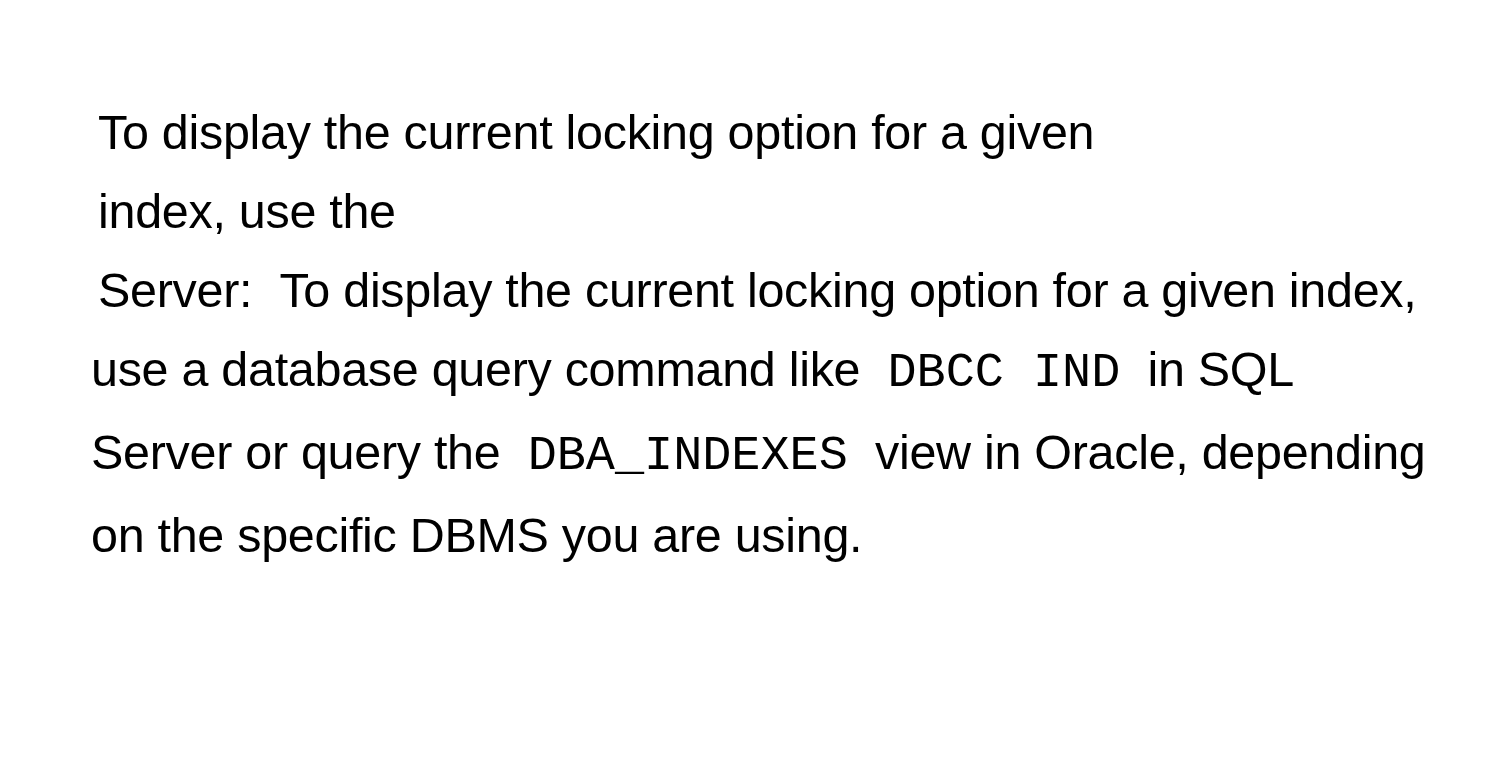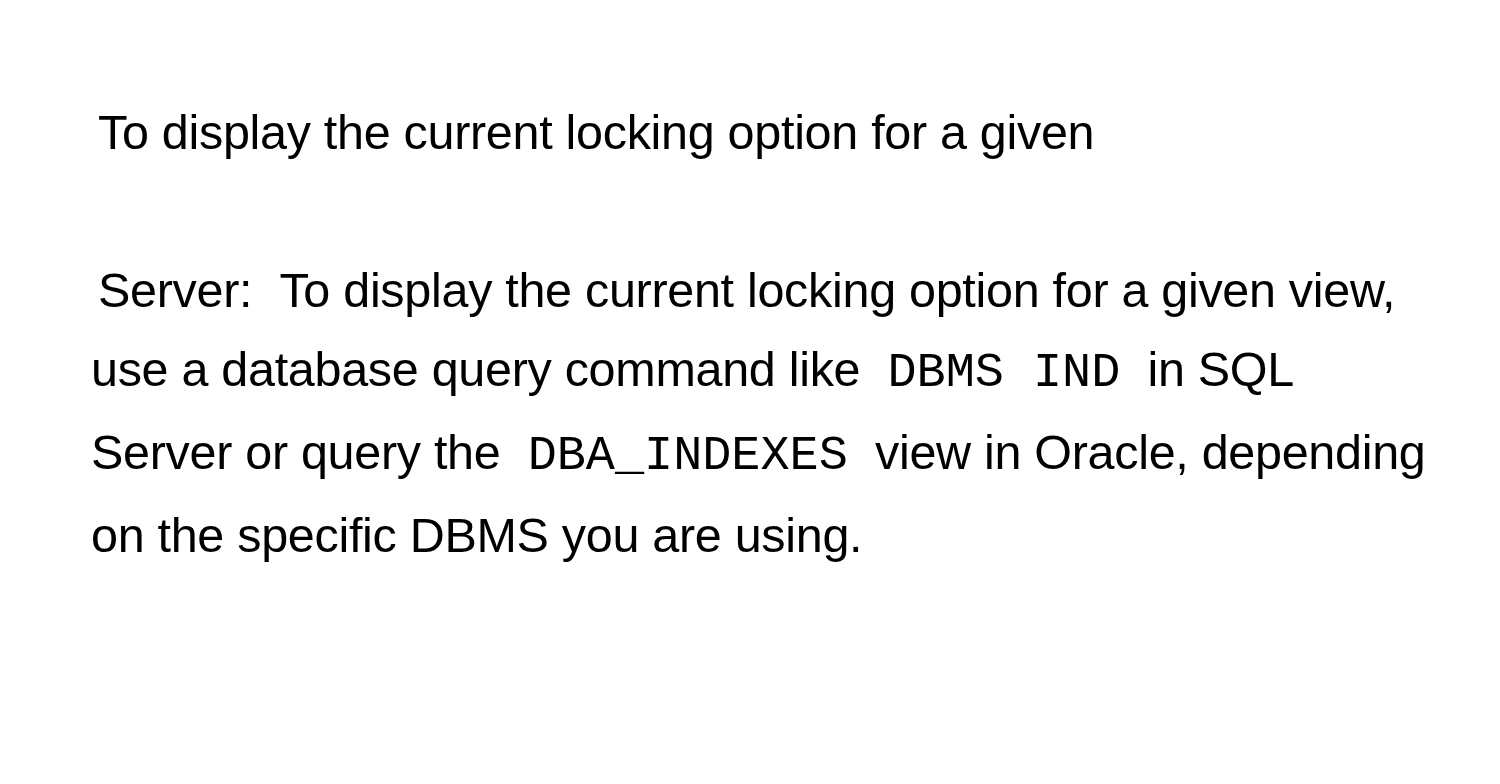--- a/index.html
+++ b/index.html
@@ -24,15 +24,15 @@
     .mono {
       font-family: "Courier New", Courier, monospace;
       letter-spacing: 0;
     }
   </style>
 </head>
 <body>
 
 <div class="content">
   <span>To display the current locking option for a given</span><br>
-  <br>
-  <span>Server: </span><span>To display the current locking option for a given view, use a database query command like </span><span class="mono">DBMS IND</span><span> in SQL Server or query the </span><span class="mono">DBA_INDEXES</span><span> view in Oracle, depending on the specific DBMS you are using.</span>
+  <span>index, use the</span><br>
+  <span>Server: </span><span>To display the current locking option for a given index, use a database query command like </span><span class="mono">DBCC IND</span><span> in SQL Server or query the </span><span class="mono">DBA_INDEXES</span><span> view in Oracle, depending on the specific DBMS you are using.</span>
 </div>
 
 </body></html>

